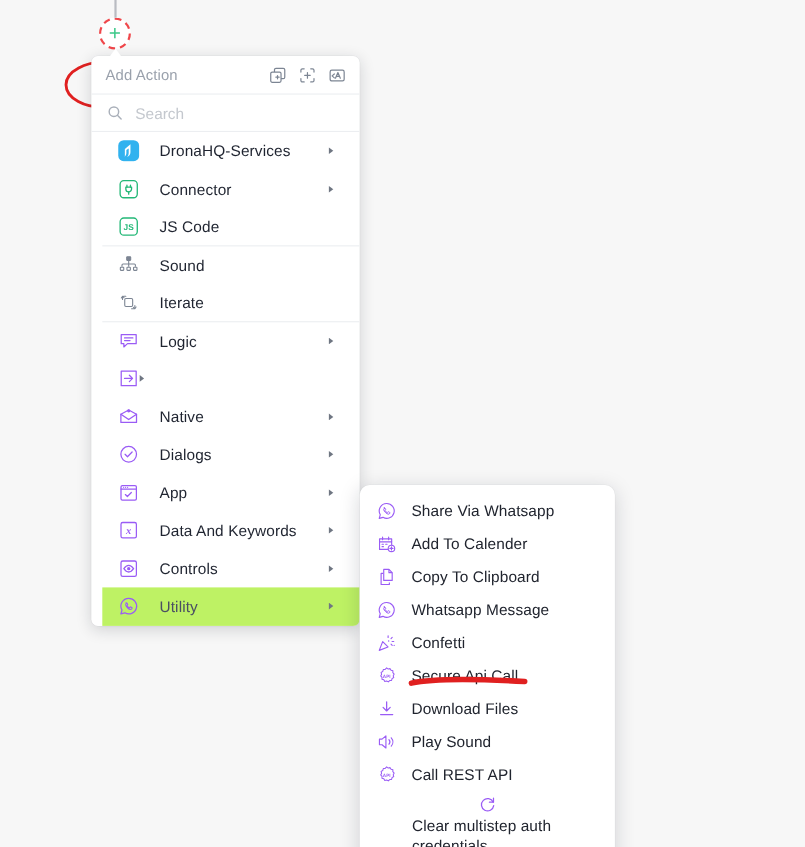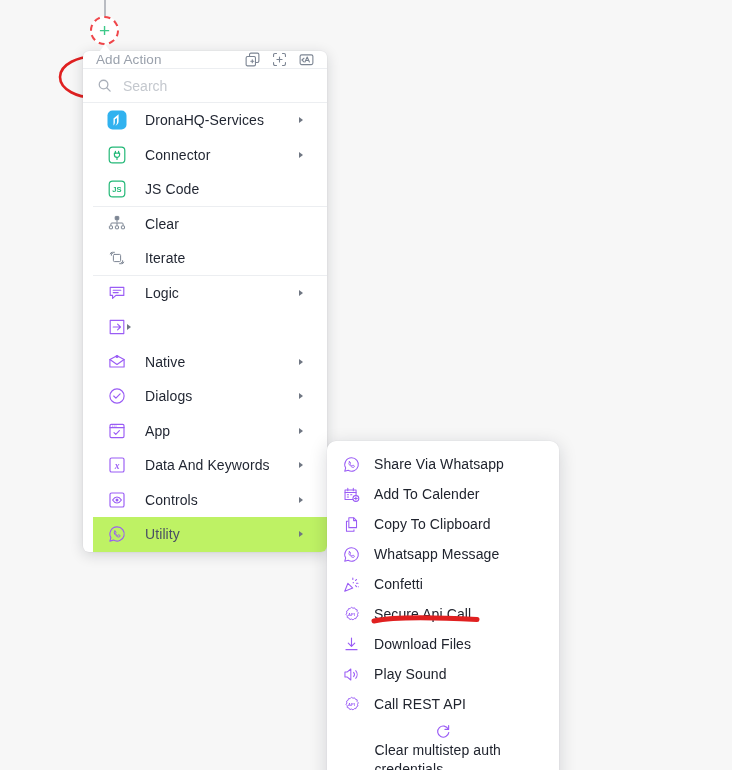--- a/index.html
+++ b/index.html
@@ -39,21 +39,21 @@
   }
 
   
   .menu-panel {
     position: absolute; left: 83px; top: 51px; width: 244px;
     background: #ffffff; border-radius: 6px;
     box-shadow: 0 3px 14px rgba(16,24,40,0.16), 0 0 0 0.5px rgba(16,24,40,0.05);
     z-index: 5; overflow: hidden;
   }
   .menu-header {
-    height: 18px; display: flex; align-items: center;
+    height: 35px; display: flex; align-items: center;
     padding: 0 12px 0 13px; border-bottom: 1px solid #eceef1;
   }
   .menu-header .title {
     flex: 1; font-size: 13.5px; color: #9aa1ac; letter-spacing: .1px;
   }
   .header-icons { display: flex; align-items: center; gap: 10px; }
   .hicon { width: 17px; height: 17px; display: block; cursor: pointer; }
 
   .search-row {
     height: 34px; display: flex; align-items: center;
@@ -197,21 +197,21 @@
       <div class="menu-item">
         <span class="m-icon">
           <svg width="20" height="20" viewBox="0 0 20 20" fill="none" stroke="#7c8593" stroke-width="1">
             <rect x="8.2" y="2.4" width="3.6" height="3.3" rx=".5" fill="#7c8593"></rect>
             <path d="M10 5.9v2.6M3.9 11.6V10a1 1 0 0 1 1-1h10.2a1 1 0 0 1 1 1v1.6M10 9v2.6"></path>
             <rect x="2.4" y="11.9" width="3.1" height="2.9" rx=".5"></rect>
             <rect x="8.4" y="11.9" width="3.1" height="2.9" rx=".5"></rect>
             <rect x="14.4" y="11.9" width="3.1" height="2.9" rx=".5"></rect>
           </svg>
         </span>
-        <span class="m-label">Clear</span>
+        <span class="m-label">Sound</span>
       </div>
 
       <div class="menu-item sep-after">
         <span class="m-icon">
           <svg width="20" height="20" viewBox="0 0 20 20" fill="none" stroke="#7c8593" stroke-width="1" stroke-linecap="round">
             <rect x="6.4" y="6.4" width="7.2" height="7.2" rx="1.1"></rect>
             <path d="M4.4 7.3V5.3a1 1 0 0 1 1-1h2M15.6 12.7v2a1 1 0 0 1-1 1h-2"></path>
             <path d="M3.3 5.9l1.1-1.6 1.3 1.3M16.7 14.1l-1.1 1.6-1.3-1.3" stroke-linejoin="round"></path>
           </svg>
         </span>

